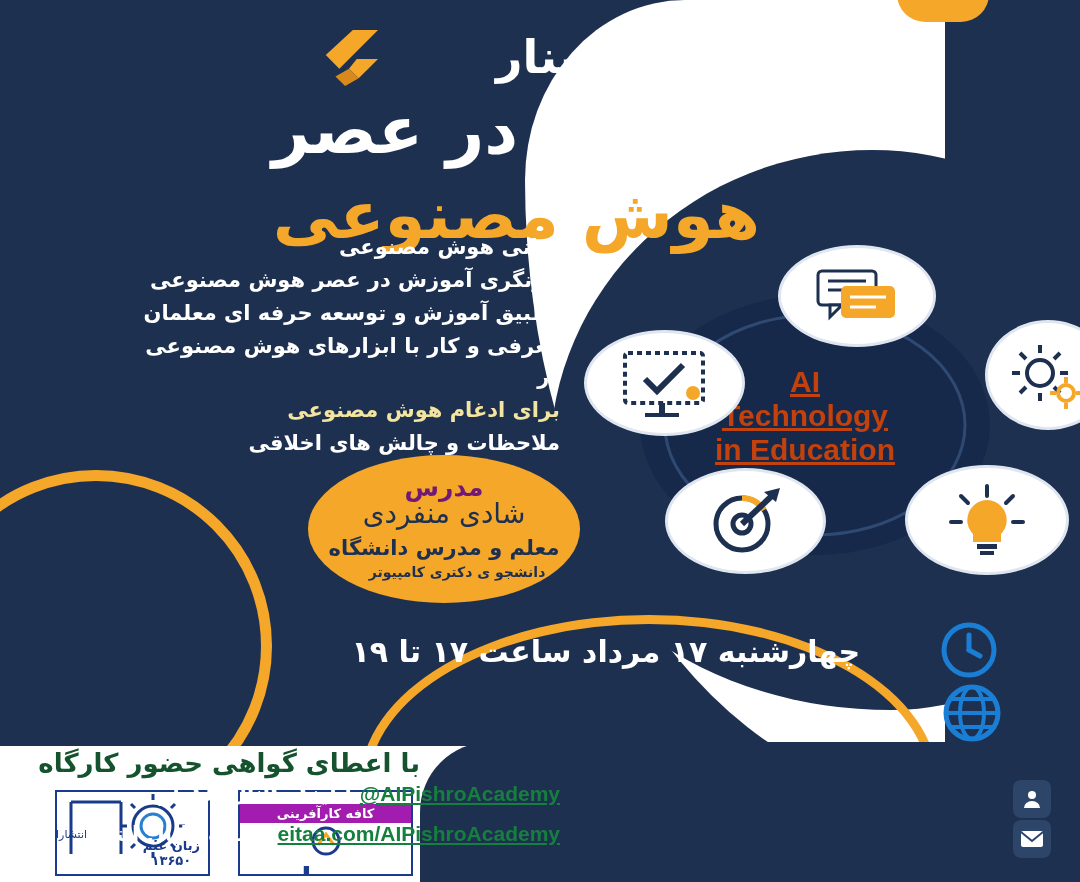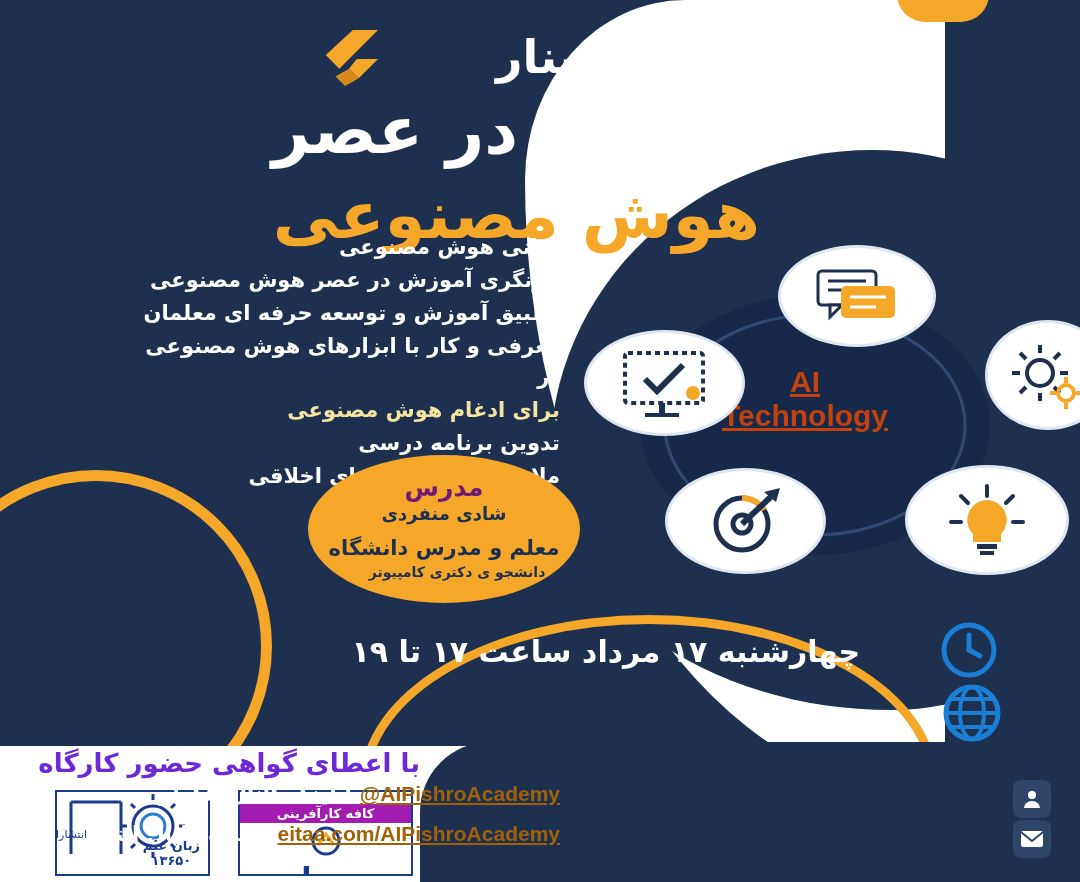--- a/index.html
+++ b/index.html
@@ -146,21 +146,21 @@
     width: 272px; height: 148px;
     background: #f5a72a;
     border-radius: 50%;
     display: flex;
     flex-direction: column;
     align-items: center;
     justify-content: center;
     direction: rtl;
   }
   .speaker .s1 { color:#701a75; font-size: 25px; font-weight: bold; line-height: 26px;}
-  .speaker .s2 { color:#1e3050; font-size: 18px; font-weight: bold; line-height: 26px;}
+  .speaker .s2 { color:#1e3050; font-size: 28px; font-weight: normal; line-height: 26px;}
   .speaker .s3 { color:#1e3050; font-size: 21px; font-weight: bold; line-height: 26px; margin-top: 8px;}
   .speaker .s4 { color:#1e3050; font-size: 14px; font-weight: bold; line-height: 22px; margin-left: 26px;}
 
   
   .datetime {
     position: absolute;
     right: 220px; top: 622px;
     color: #ffffff;
     font-size: 30px;
     font-weight: bold;
@@ -205,21 +205,21 @@
     border: 3px solid #dfe6f0;
     display: flex;
     align-items: center;
     justify-content: center;
   }
 
   
   .cert-text {
     position: absolute;
     right: 660px; top: 748px;
-    color: #6d28d9;
+    color: #14532d;
     font-size: 26px;
     font-weight: bold;
     direction: rtl;
     white-space: nowrap;
   }
   .logo1 {
     position: absolute;
     left: 55px; top: 790px;
     width: 155px; height: 86px;
     background: #ffffff;
@@ -267,21 +267,21 @@
 
   .contact-row {
     position: absolute;
     color: #ffffff;
     font-size: 21px;
     font-weight: bold;
     direction: rtl;
     white-space: nowrap;
   }
   .contact-row .link {
-    color: #a16207;
+    color: #15803d;
     text-decoration: underline;
     font-family: "Liberation Sans", sans-serif;
     direction: ltr;
     display: inline-block;
     text-align: right;
   }
   .c1 { right: 520px; top: 782px; }
   .c2 { right: 520px; top: 822px; }
 
   .c-icon {
@@ -319,40 +319,40 @@
 
   <div class="title-l2">تدریس در عصر</div>
   <div class="title-l3">هوش مصنوعی</div>
 
   <div class="topics">
     <p class="t">مبانی هوش مصنوعی</p>
     <p class="t">بازنگری آموزش در عصر هوش مصنوعی</p>
     <p class="t">تطبیق آموزش و توسعه حرفه ای معلمان</p>
     <p class="t">معرفی و کار با ابزارهای هوش مصنوعی در</p>
     <p class="t accent">برای ادغام هوش مصنوعی</p>
-    <p class="t">تدوین برنامه درسی</p>
     <p class="t">ملاحظات و چالش های اخلاقی</p>
   </div>
 
   <div class="speaker">
     <div class="s1">مدرس</div>
     <div class="s2">شادی منفردی</div>
     <div class="s3">معلم و مدرس دانشگاه</div>
     <div class="s4">دانشجو ی دکتری کامپیوتر</div>
   </div>
 
   <div class="ai-graphic">
     <svg width="540" height="380" viewBox="0 0 540 380">
       <ellipse cx="275" cy="185" rx="175" ry="130" fill="#17294a"></ellipse>
       <ellipse cx="275" cy="185" rx="150" ry="110" fill="none" stroke="#2f4a72" stroke-width="3"></ellipse>
     </svg>
   </div>
   <div class="ai-center-text">
     <div>AI</div>
     <div>Technology</div>
+    <div>in Education</div>
   </div>
 
   <div class="node" style="left:778px; top:245px; width:152px; height:96px; border-radius:50%;">
     <svg width="86" height="62" viewBox="0 0 86 62">
       <rect x="4" y="6" width="58" height="34" rx="4" fill="#ffffff" stroke="#1e3050" stroke-width="3"></rect>
       <line x1="14" y1="16" x2="52" y2="16" stroke="#1e3050" stroke-width="3"></line>
       <line x1="14" y1="25" x2="44" y2="25" stroke="#1e3050" stroke-width="3"></line>
       <polygon points="16,40 16,52 28,40" fill="#ffffff" stroke="#1e3050" stroke-width="3"></polygon>
       <rect x="28" y="22" width="52" height="30" rx="4" fill="#f5a72a" stroke="#f5a72a" stroke-width="2"></rect>
       <line x1="36" y1="32" x2="72" y2="32" stroke="#ffffff" stroke-width="3"></line>

